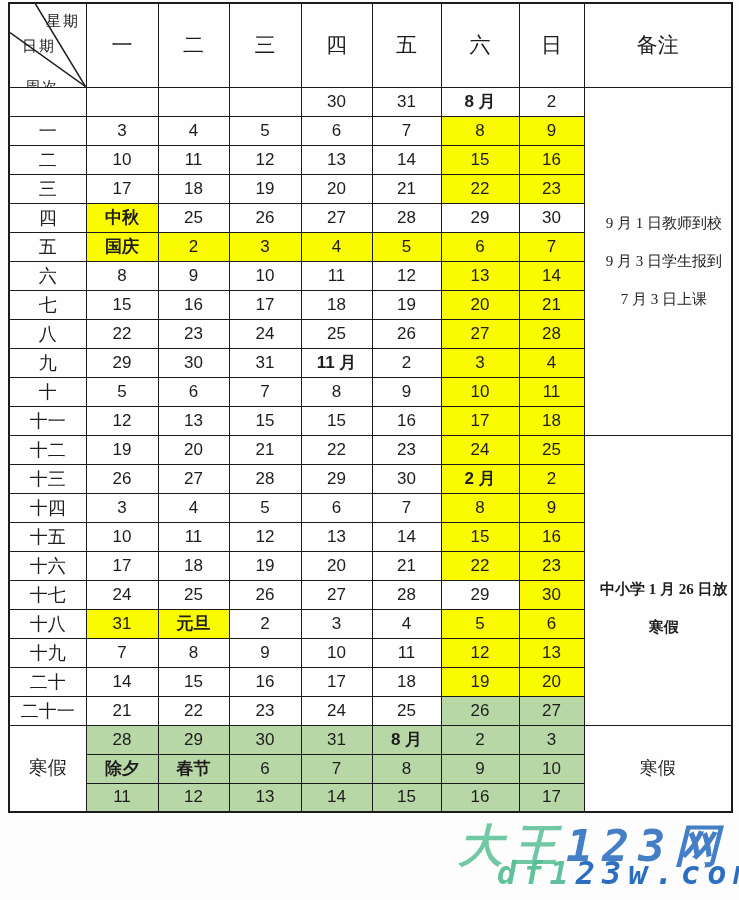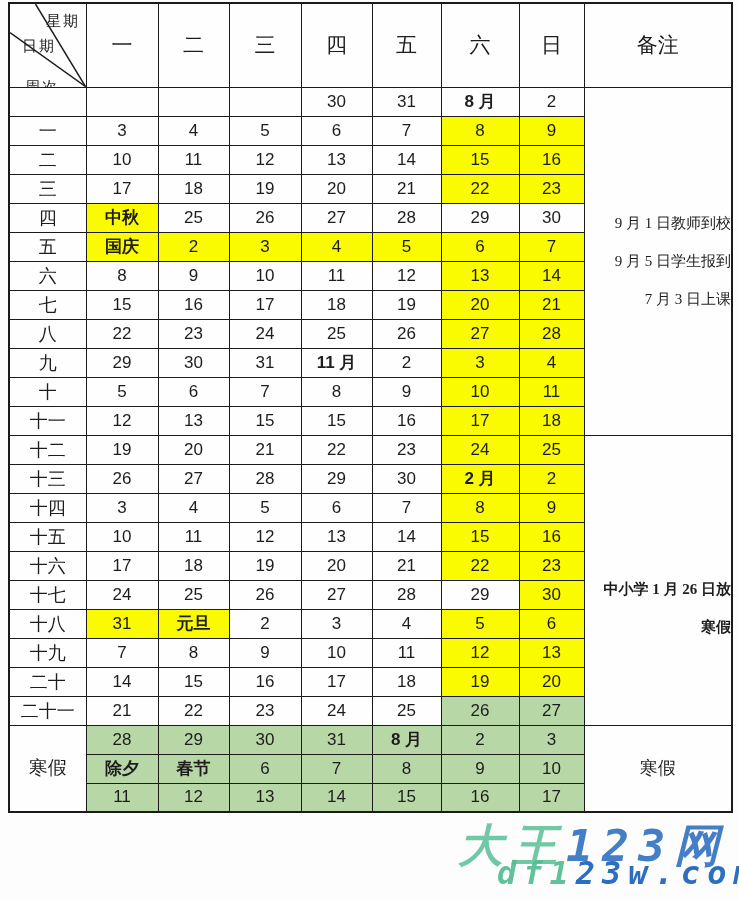--- a/index.html
+++ b/index.html
@@ -28,21 +28,21 @@
   tbody td { height: 29px; font-size: 17px; background: #fefefe; }
   td.y { background: #fbfb00; }
   td.g { background: #b8d7a6; }
   td.b { font-weight: 700; }
   td.wk {
     font-size: 18px; font-family: "Liberation Serif", "DejaVu Serif", serif;
     background: #fefefe;
   }
   td.vac-label { font-size: 19px; }
   td.remarks {
-    text-align: right; vertical-align: middle;
+    text-align: center; vertical-align: middle;
     font-family: "Liberation Serif", "DejaVu Serif", serif;
     font-size: 15px; line-height: 38px; padding-left: 12px;
     background: #fefefe;
   }
   td.remarks.center { text-align: center; padding-left: 0; font-size: 18px; }
   th.corner { position: relative; padding: 0; }
   th.corner svg { position: absolute; left: 0; top: 0; width: 100%; height: 100%; }
   th.corner span {
     position: absolute; font-size: 15px; font-weight: 400;
     letter-spacing: 2px; white-space: nowrap;
@@ -102,21 +102,21 @@
         <td class=""></td>
         <td class=""></td>
         <td class=""></td>
         <td class="">30</td>
         <td class="">31</td>
         <td class="b">8 月</td>
         <td class="">2</td>
         <td class="remarks" rowspan="12">
           <div>
             <div>9 月 1 日教师到校</div>
-            <div>9 月 5 日学生报到</div>
+            <div>9 月 3 日学生报到</div>
             <div>7 月 3 日上课</div>
           </div>
         </td>
       </tr>
       <tr>
         <td class="wk">一</td>
         <td class="">3</td>
         <td class="">4</td>
         <td class="">5</td>
         <td class="">6</td>

